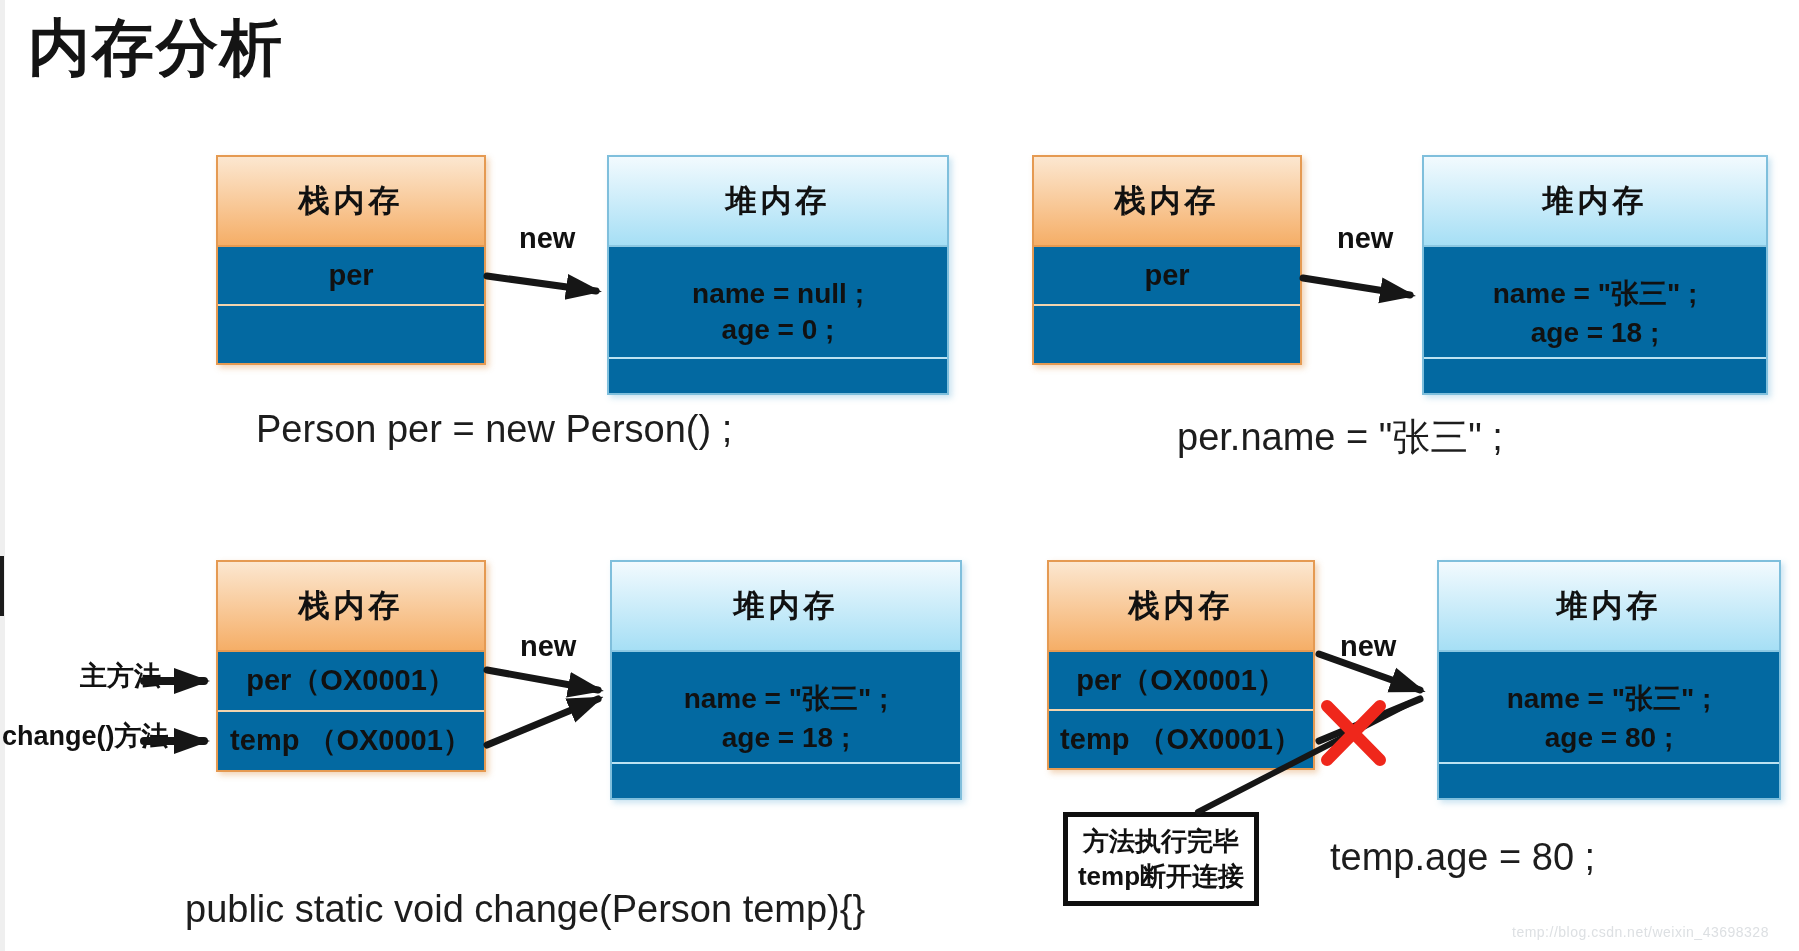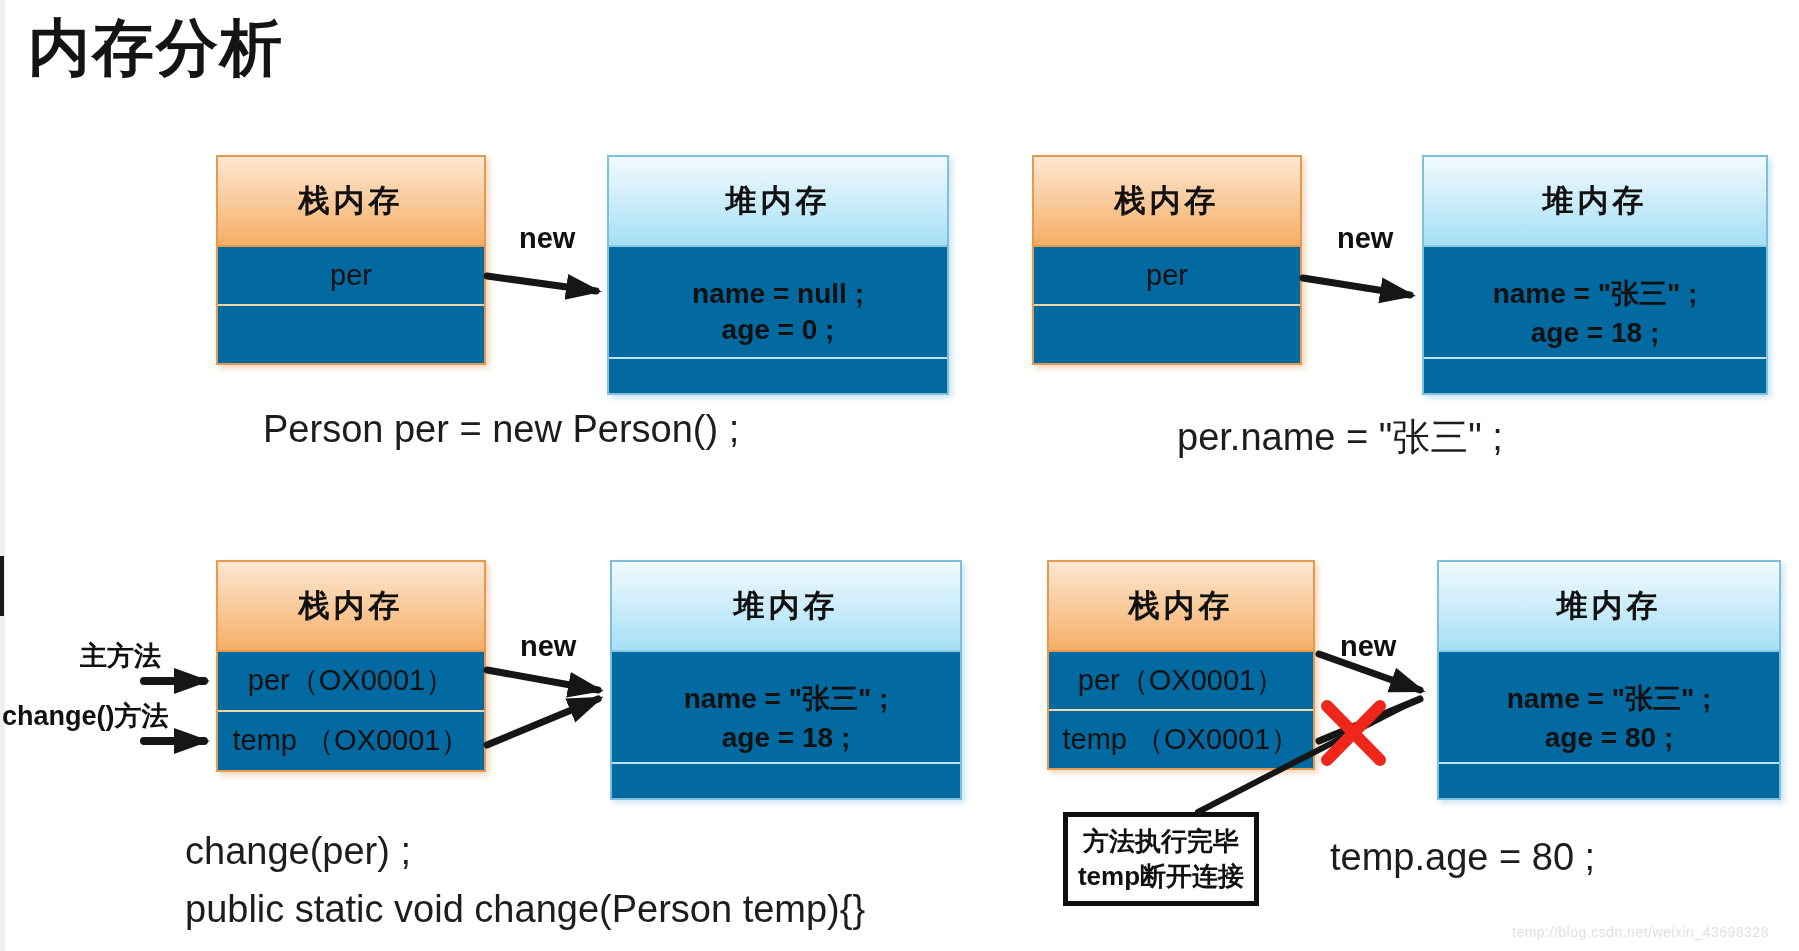--- a/index.html
+++ b/index.html
@@ -9,28 +9,28 @@
   }
   .page-title{position:absolute;left:28px;top:6px;font-size:62px;font-weight:600;color:#141414;letter-spacing:2px;}
   .memory-box{position:absolute;box-sizing:border-box;display:flex;flex-direction:column;background:#0369a1;}
   .stack-box{border:2px solid #E59A52;box-shadow:3px 3px 6px rgba(225,160,95,.45);}
   .heap-box{border:2px solid #7FBFDC;box-shadow:3px 3px 6px rgba(140,195,225,.45);}
   .box-header{flex:0 0 88px;display:flex;align-items:center;justify-content:center;
     font-size:31px;font-weight:bold;color:#111;letter-spacing:4px;}
   .stack-box .box-header{background:linear-gradient(#FCE7D0,#F5AE67);border-bottom:2px solid #E59A52;}
   .heap-box .box-header{background:linear-gradient(#F2FAFE,#A6DFF5);border-bottom:2px solid #8CC8E2;}
   .box-row{flex:1;display:flex;align-items:center;justify-content:center;
-    font-size:29px;font-weight:normal;color:#111;border-bottom:2px solid #F2D4AE;white-space:nowrap;}
+    font-size:29px;font-weight:bold;color:#111;border-bottom:2px solid #F2D4AE;white-space:nowrap;}
   .box-row.last{border-bottom:none;}
   .heap-values{flex:0 0 90px;display:flex;flex-direction:column;align-items:center;justify-content:center;
     gap:4px;font-size:28px;font-weight:bold;color:#111;border-bottom:2px solid #BCE2F2;margin-top:20px;}
   .heap-empty{flex:1;}
   .new-label{position:absolute;font-size:29px;font-weight:bold;color:#111;}
   .caption{position:absolute;font-size:38px;color:#1d1d1d;white-space:nowrap;}
-  .method-label{position:absolute;font-size:27px;font-weight:bold;color:#111;white-space:nowrap;}
+  .method-label{position:absolute;font-size:27px;font-weight:bold;color:#111;white-space:nowrap;margin-top:20px;}
   .note-box{position:absolute;left:1063px;top:812px;width:196px;height:94px;box-sizing:border-box;
     border:5px solid #0f0f0f;background:#fff;display:flex;flex-direction:column;align-items:center;
     justify-content:center;font-size:26px;font-weight:bold;color:#111;line-height:1.35;white-space:nowrap;}
   .watermark{position:absolute;left:1512px;top:924px;font-size:14px;color:#DDE0E3;letter-spacing:.5px;}
   .edge-strip{position:absolute;left:0;top:0;width:5px;height:951px;background:#EFEFEF;}
   .edge-mark{position:absolute;left:0;top:556px;width:4px;height:60px;background:#1C1C1C;}
   svg.arrows{position:absolute;left:0;top:0;width:1799px;height:951px;pointer-events:none;}
 </style>
 </head>
 <body>
@@ -49,21 +49,21 @@
   </div>
   <div class="new-label" style="left:519px;top:222px">new</div>
   <div class="memory-box heap-box" style="left:607px;top:155px;width:342px;height:240px">
     <div class="box-header">堆内存</div>
     <div class="heap-values">
       <div>name = null ;</div>
       <div>age = 0 ;</div>
     </div>
     <div class="heap-empty"></div>
   </div>
-  <div class="caption" style="left:263px;top:408px">Person per = new Person() ;</div>
+  <div class="caption" style="left:256px;top:408px">Person per = new Person() ;</div>
 
   <div class="memory-box stack-box" style="left:1032px;top:155px;width:270px;height:210px">
     <div class="box-header">栈内存</div>
     <div class="box-row">per</div>
     <div class="box-row last"></div>
   </div>
   <div class="new-label" style="left:1337px;top:222px">new</div>
   <div class="memory-box heap-box" style="left:1422px;top:155px;width:346px;height:240px">
     <div class="box-header">堆内存</div>
     <div class="heap-values">
@@ -83,21 +83,20 @@
   </div>
   <div class="new-label" style="left:520px;top:630px">new</div>
   <div class="memory-box heap-box" style="left:610px;top:560px;width:352px;height:240px">
     <div class="box-header">堆内存</div>
     <div class="heap-values">
       <div>name = "张三" ;</div>
       <div>age = 18 ;</div>
     </div>
     <div class="heap-empty"></div>
   </div>
-  <div class="caption" style="left:185px;top:830px">change(per) ;</div>
   <div class="caption" style="left:185px;top:888px">public static void change(Person temp){}</div>
 
   <div class="memory-box stack-box" style="left:1047px;top:560px;width:268px;height:210px">
     <div class="box-header">栈内存</div>
     <div class="box-row">per（OX0001）</div>
     <div class="box-row last">temp （OX0001）</div>
   </div>
   <div class="new-label" style="left:1340px;top:630px">new</div>
   <div class="memory-box heap-box" style="left:1437px;top:560px;width:344px;height:240px">
     <div class="box-header">堆内存</div>

